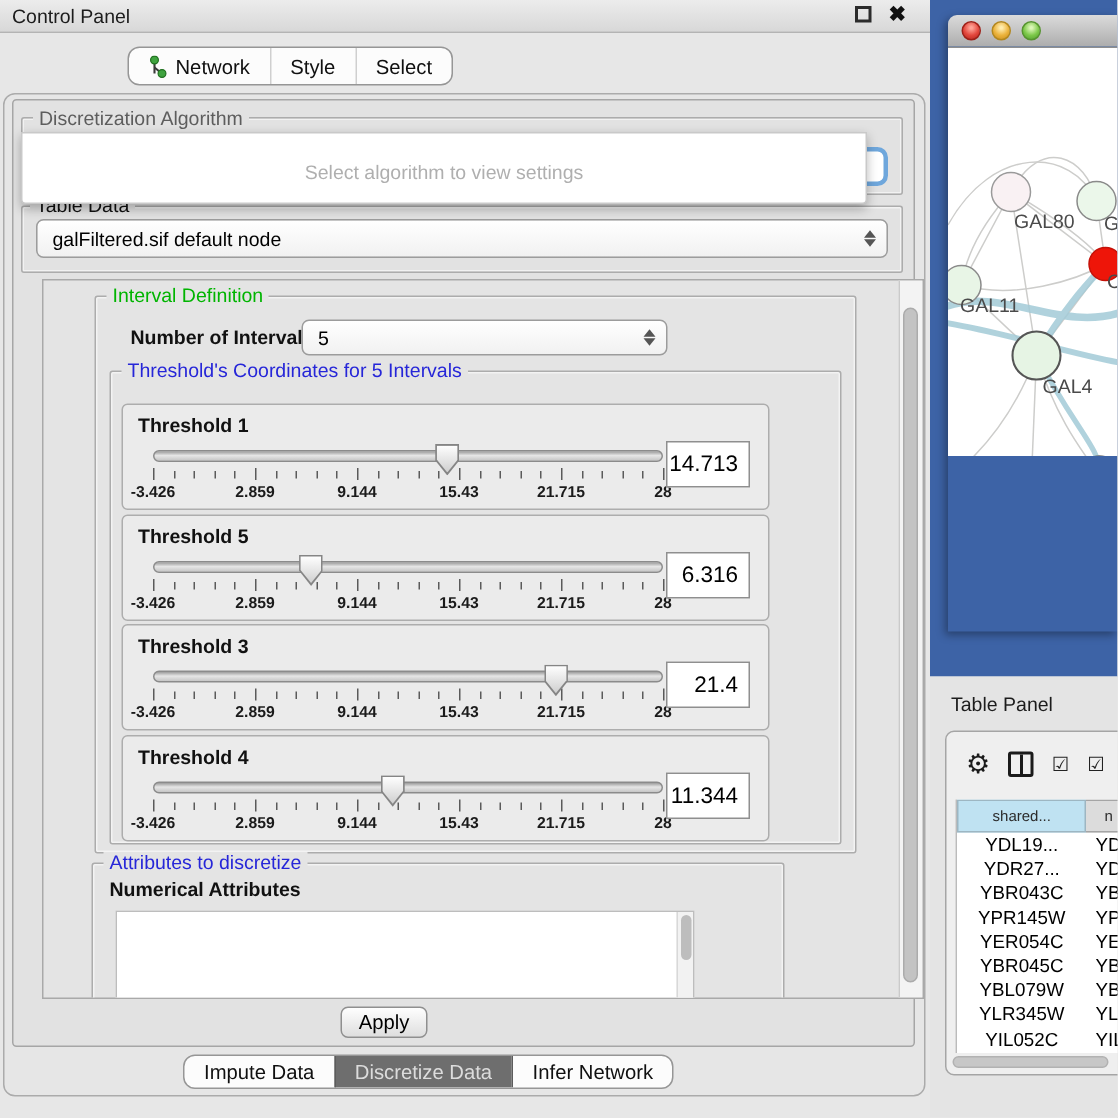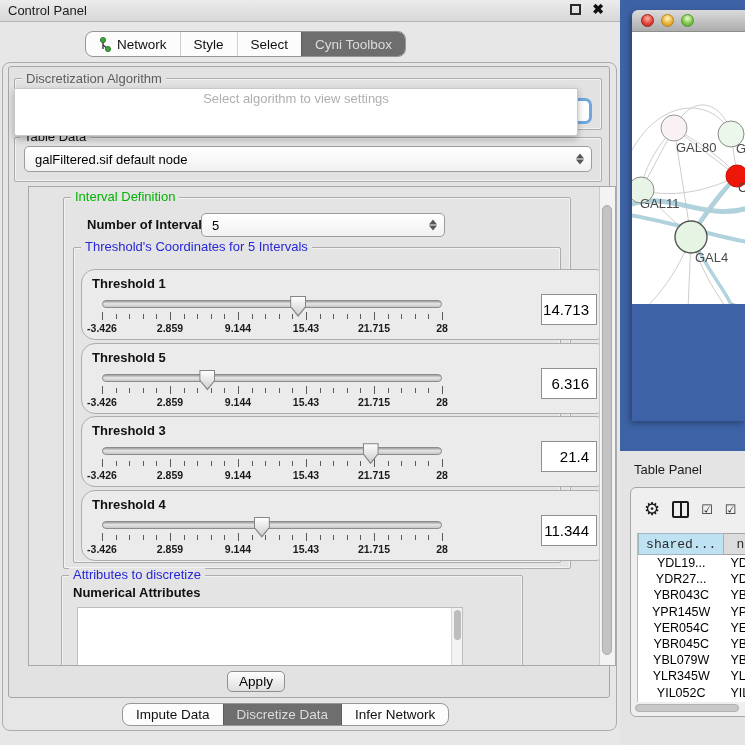--- a/index.html
+++ b/index.html
@@ -36,21 +36,21 @@
   .t-green{color:#00B400;}
   .t-blue{color:#2626D8;}
 
   .algo-group{left:14px;top:78px;width:588px;height:52px;}
   .algo-title{left:22px;top:72px;}
   .focus-ring{left:558px;top:98px;width:34px;height:26px;border:3px solid #6FA7DC;border-radius:7px;background:#FFF;z-index:5;}
 
   
   .popup{left:14px;top:88px;width:564px;height:48px;background:#FFF;border:1px solid #C9C9C9;
     border-radius:0 0 3px 3px;box-shadow:0 3px 7px rgba(0,0,0,.28);z-index:50;}
-  .popup-hint{text-align:center;color:#AFAFAF;font-size:13px;padding-top:2px;}
+  .popup-hint{text-align:center;color:#AFAFAF;font-size:13px;padding-top:18px;}
   .popup-opt{font-size:13.5px;line-height:15px;padding-left:2px;color:#000;}
   .popup-opt.bold{font-weight:bold;}
 
   .tabledata-group{left:14px;top:137px;width:588px;height:45px;}
   .tabledata-title{left:20px;top:130px;background:#E2E2E2;}
 
   .combo{background:linear-gradient(#FFFFFF,#F1F1F1);border:1px solid #9C9C9C;border-radius:5px;
     font-size:13px;color:#000;display:flex;align-items:center;padding-left:10px;position:relative;}
   .spinner{position:absolute;right:7px;top:50%;transform:translateY(-50%);display:flex;flex-direction:column;gap:1px;}
   .spinner i{width:0;height:0;border-left:4px solid transparent;border-right:4px solid transparent;}
@@ -65,21 +65,21 @@
   .viewport .group-title{background:#E4E4E4;}
 
   .interval-group{position:absolute;left:34px;top:10px;width:508px;height:372px;}
   .interval-title{left:42px;top:3px;}
   .intervals-label{position:absolute;left:58px;top:30px;font-size:13px;font-weight:bold;color:#111;}
   .combo-intervals{position:absolute;left:172px;top:26px;width:244px;height:24px;}
 
   .threshold-group{position:absolute;left:44px;top:60px;width:488px;height:316px;}
   .threshold-title{left:52px;top:53px;}
 
-  .threshold-panel{position:absolute;left:52px;width:529px;height:71px;border:1px solid #ADADAD;background:#EBEBEB;border-radius:14px;}
+  .threshold-panel{position:absolute;left:52px;width:432px;height:71px;border:1px solid #ADADAD;background:#EBEBEB;border-radius:4px;}
   .th-label{position:absolute;left:10px;top:6px;font-size:13px;font-weight:bold;color:#111;}
   .slider{position:absolute;left:20px;top:26px;width:340px;height:40px;}
   .track{position:absolute;left:0;top:4px;width:100%;height:8px;border:1px solid #8B8B8B;border-radius:5px;
     background:linear-gradient(#9D9D9D,#E6E6E6 45%,#C6C6C6);}
   .thumb-outer{position:absolute;top:0;width:16px;height:21px;background:#858585;z-index:2;
     clip-path:polygon(0 0,100% 0,100% 52%,50% 100%,0 52%);}
   .thumb-inner{position:absolute;left:1px;top:1px;right:1px;bottom:2px;background:linear-gradient(#FEFEFE,#CFCFCF);
     clip-path:polygon(0 0,100% 0,100% 52%,50% 100%,0 52%);}
   .ticks{position:absolute;left:0;top:16px;width:100%;height:9px;}
   .ticks i{position:absolute;width:1px;background:#5A5A5A;}
@@ -117,22 +117,22 @@
   .tp-title{position:absolute;left:14px;top:11px;font-size:13px;color:#1c1c1c;}
   .tp-panel{position:absolute;left:10px;top:36px;width:120px;height:230px;background:#EFEFEF;
     border:1px solid #A5A5A5;border-radius:6px 0 0 6px;}
   .tp-toolbar{position:absolute;left:0;top:0;width:100%;height:42px;display:flex;align-items:center;gap:12px;padding-left:13px;}
   .gear-ic{font-size:18px;color:#1a1a1a;line-height:18px;}
   .cols-ic{width:17px;height:17px;border:2px solid #1a1a1a;border-radius:2px;position:relative;}
   .cols-ic::after{content:"";position:absolute;left:50%;top:0;width:2px;height:100%;background:#1a1a1a;transform:translateX(-50%);}
   .check-ic{font-size:13px;color:#222;line-height:13px;}
   .tp-table{position:absolute;left:6px;top:45px;width:150px;height:169px;background:#FFF;overflow:hidden;border-left:1px solid #BBB;}
   .tp-hrow{display:flex;height:22px;}
-  .tp-h{font-size:13px;color:#2b2b2b;display:flex;align-items:center;justify-content:center;
-    border:1px solid #9DB6C2;background:#BFE2F2;font-family:Liberation Mono, monospace;}
+  .tp-h{font-size:10px;color:#2b2b2b;display:flex;align-items:center;justify-content:center;
+    border:1px solid #9DB6C2;background:#BFE2F2;}
   .tp-h.c1{width:87px;}
   .tp-h.c2{width:63px;background:#DCDCDC;border:1px solid #A5A5A5;border-left:none;justify-content:flex-start;padding-left:12px;}
   .tp-row{display:flex;height:16.2px;}
   .tp-c{font-size:12.5px;color:#000;display:flex;align-items:center;overflow:hidden;}
   .tp-c.c1{width:87px;justify-content:center;}
   .tp-c.c2{width:63px;padding-left:6px;}
   .hscroll{position:absolute;left:4px;top:216px;width:112px;height:9px;}
   .hscroll .thumb{width:104px;height:8px;background:#C7C7C7;border:1px solid #B2B2B2;border-radius:4px;}
 </style>
 </head>
@@ -158,24 +158,20 @@
     </span>
     <span class="tab-label">Network</span>
   </div>
     <div class="tab">
 
     <span class="tab-label">Style</span>
   </div>
     <div class="tab">
 
     <span class="tab-label">Select</span>
-  </div>
-    <div class="tab selected">
-
-    <span class="tab-label">Cyni Toolbox</span>
   </div>
   </div>
 
 <div class="abs outer-panel"></div>
 <div class="abs content-panel"></div>
 
 <div class="abs groupbox algo-group"></div>
 <div class="abs group-title t-gray algo-title">Discretization Algorithm</div>
 <div class="abs focus-ring"></div>
 

